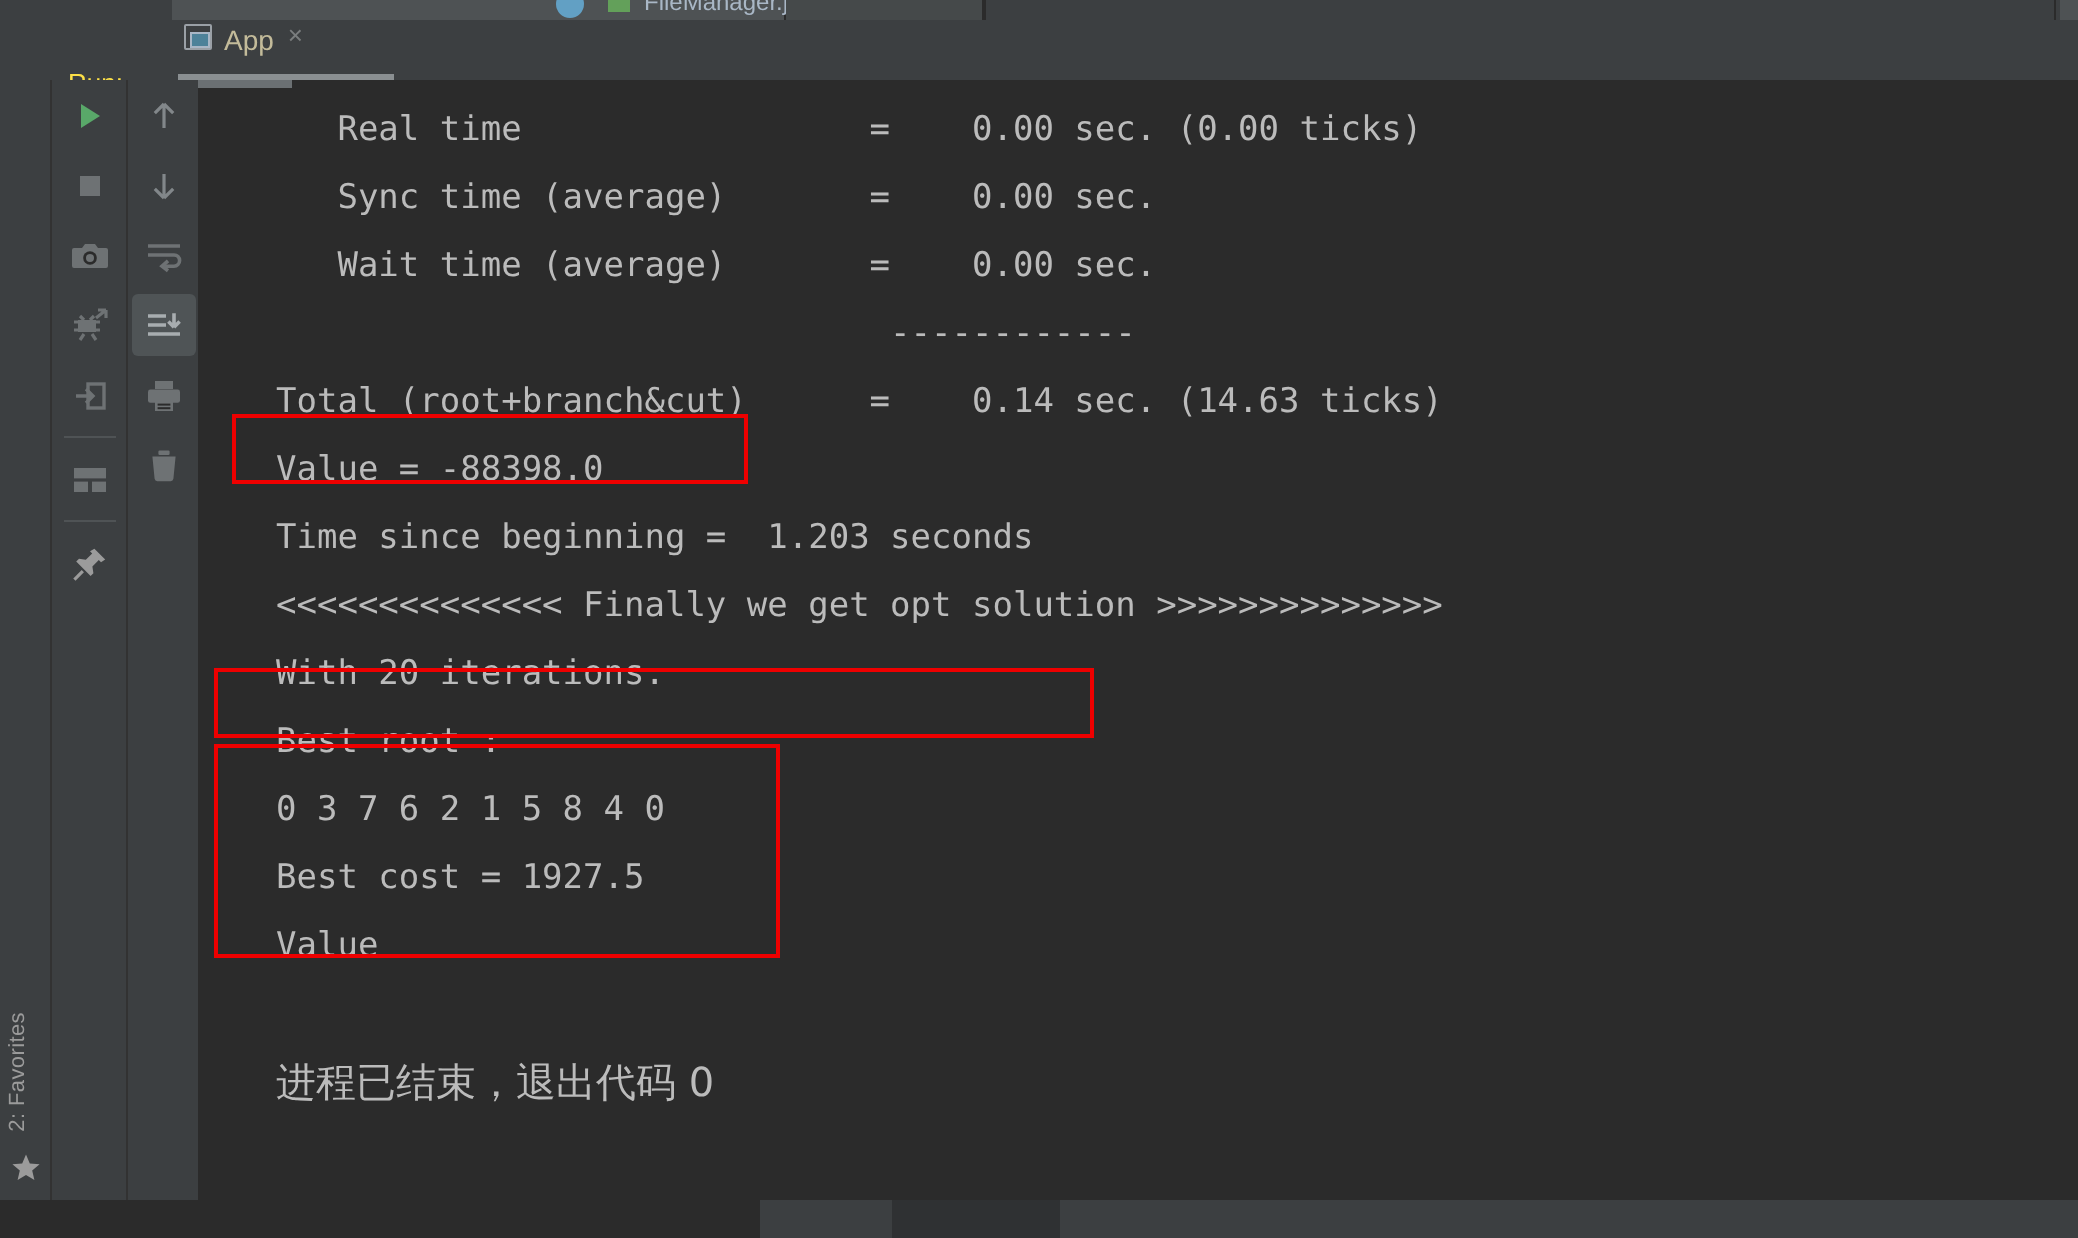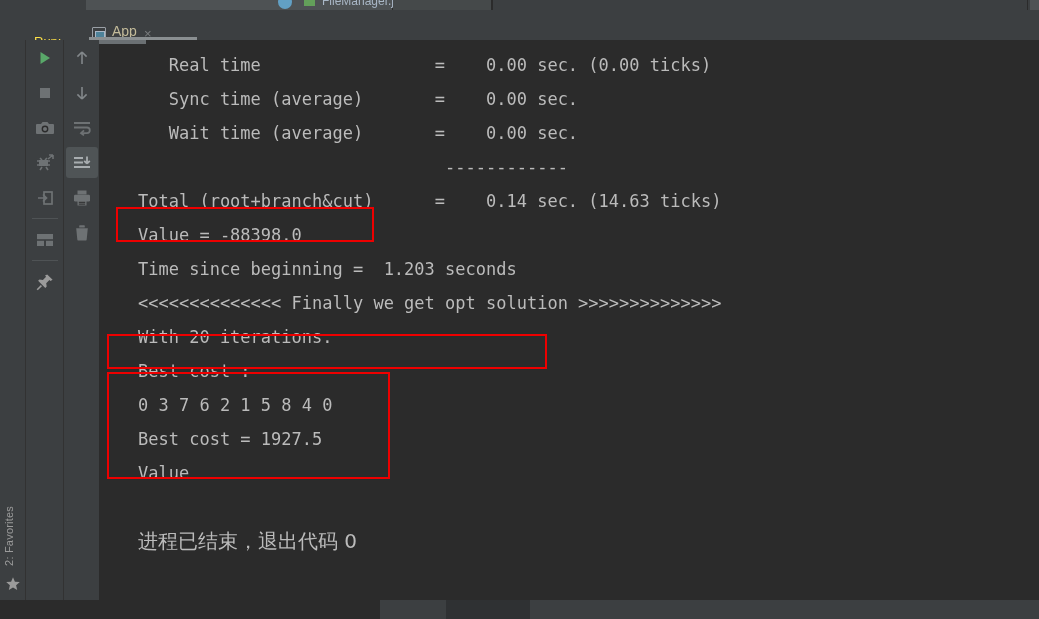--- a/index.html
+++ b/index.html
@@ -83,21 +83,21 @@
     left: 34px; top: 6px;
     font-size: 13px;
     color: #fde047;
     line-height: 17px;
     margin-top: 16px;
   }
   .run-tab {
     position: absolute;
     left: 84px; top: 0;
     height: 29px;
-    display: flex; align-items: flex-end;
+    display: flex; align-items: flex-start;
     padding: 0 10px 0 8px;
   }
   .run-tab-underline {
     position: absolute;
     left: 89px; top: 26px;
     width: 108px; height: 3px;
     background: #8a8f91;
   }
   .runtab-icon {
     width: 14px; height: 13px;
@@ -394,21 +394,21 @@
     <div class="console-inner">
       <div class="cline">   Real time                 =    0.00 sec. (0.00 ticks)</div>
       <div class="cline">   Sync time (average)       =    0.00 sec.</div>
       <div class="cline">   Wait time (average)       =    0.00 sec.</div>
       <div class="cline">                              ------------</div>
       <div class="cline">Total (root+branch&amp;cut)      =    0.14 sec. (14.63 ticks)</div>
       <div class="cline">Value = -88398.0</div>
       <div class="cline">Time since beginning =  1.203 seconds</div>
       <div class="cline">&lt;&lt;&lt;&lt;&lt;&lt;&lt;&lt;&lt;&lt;&lt;&lt;&lt;&lt; Finally we get opt solution &gt;&gt;&gt;&gt;&gt;&gt;&gt;&gt;&gt;&gt;&gt;&gt;&gt;&gt;</div>
       <div class="cline">With 20 iterations.</div>
-      <div class="cline">Best cost :</div>
+      <div class="cline">Best root :</div>
       <div class="cline">0 3 7 6 2 1 5 8 4 0</div>
       <div class="cline">Best cost = 1927.5</div>
       <div class="cline">Value</div>
       <div class="cline blank"></div>
       <div class="cline cn">进程已结束，退出代码 0</div>
     </div>
   </div>
 
   <div class="redbox" id="box-value"></div>
   <div class="redbox" id="box-elapsed"></div>

